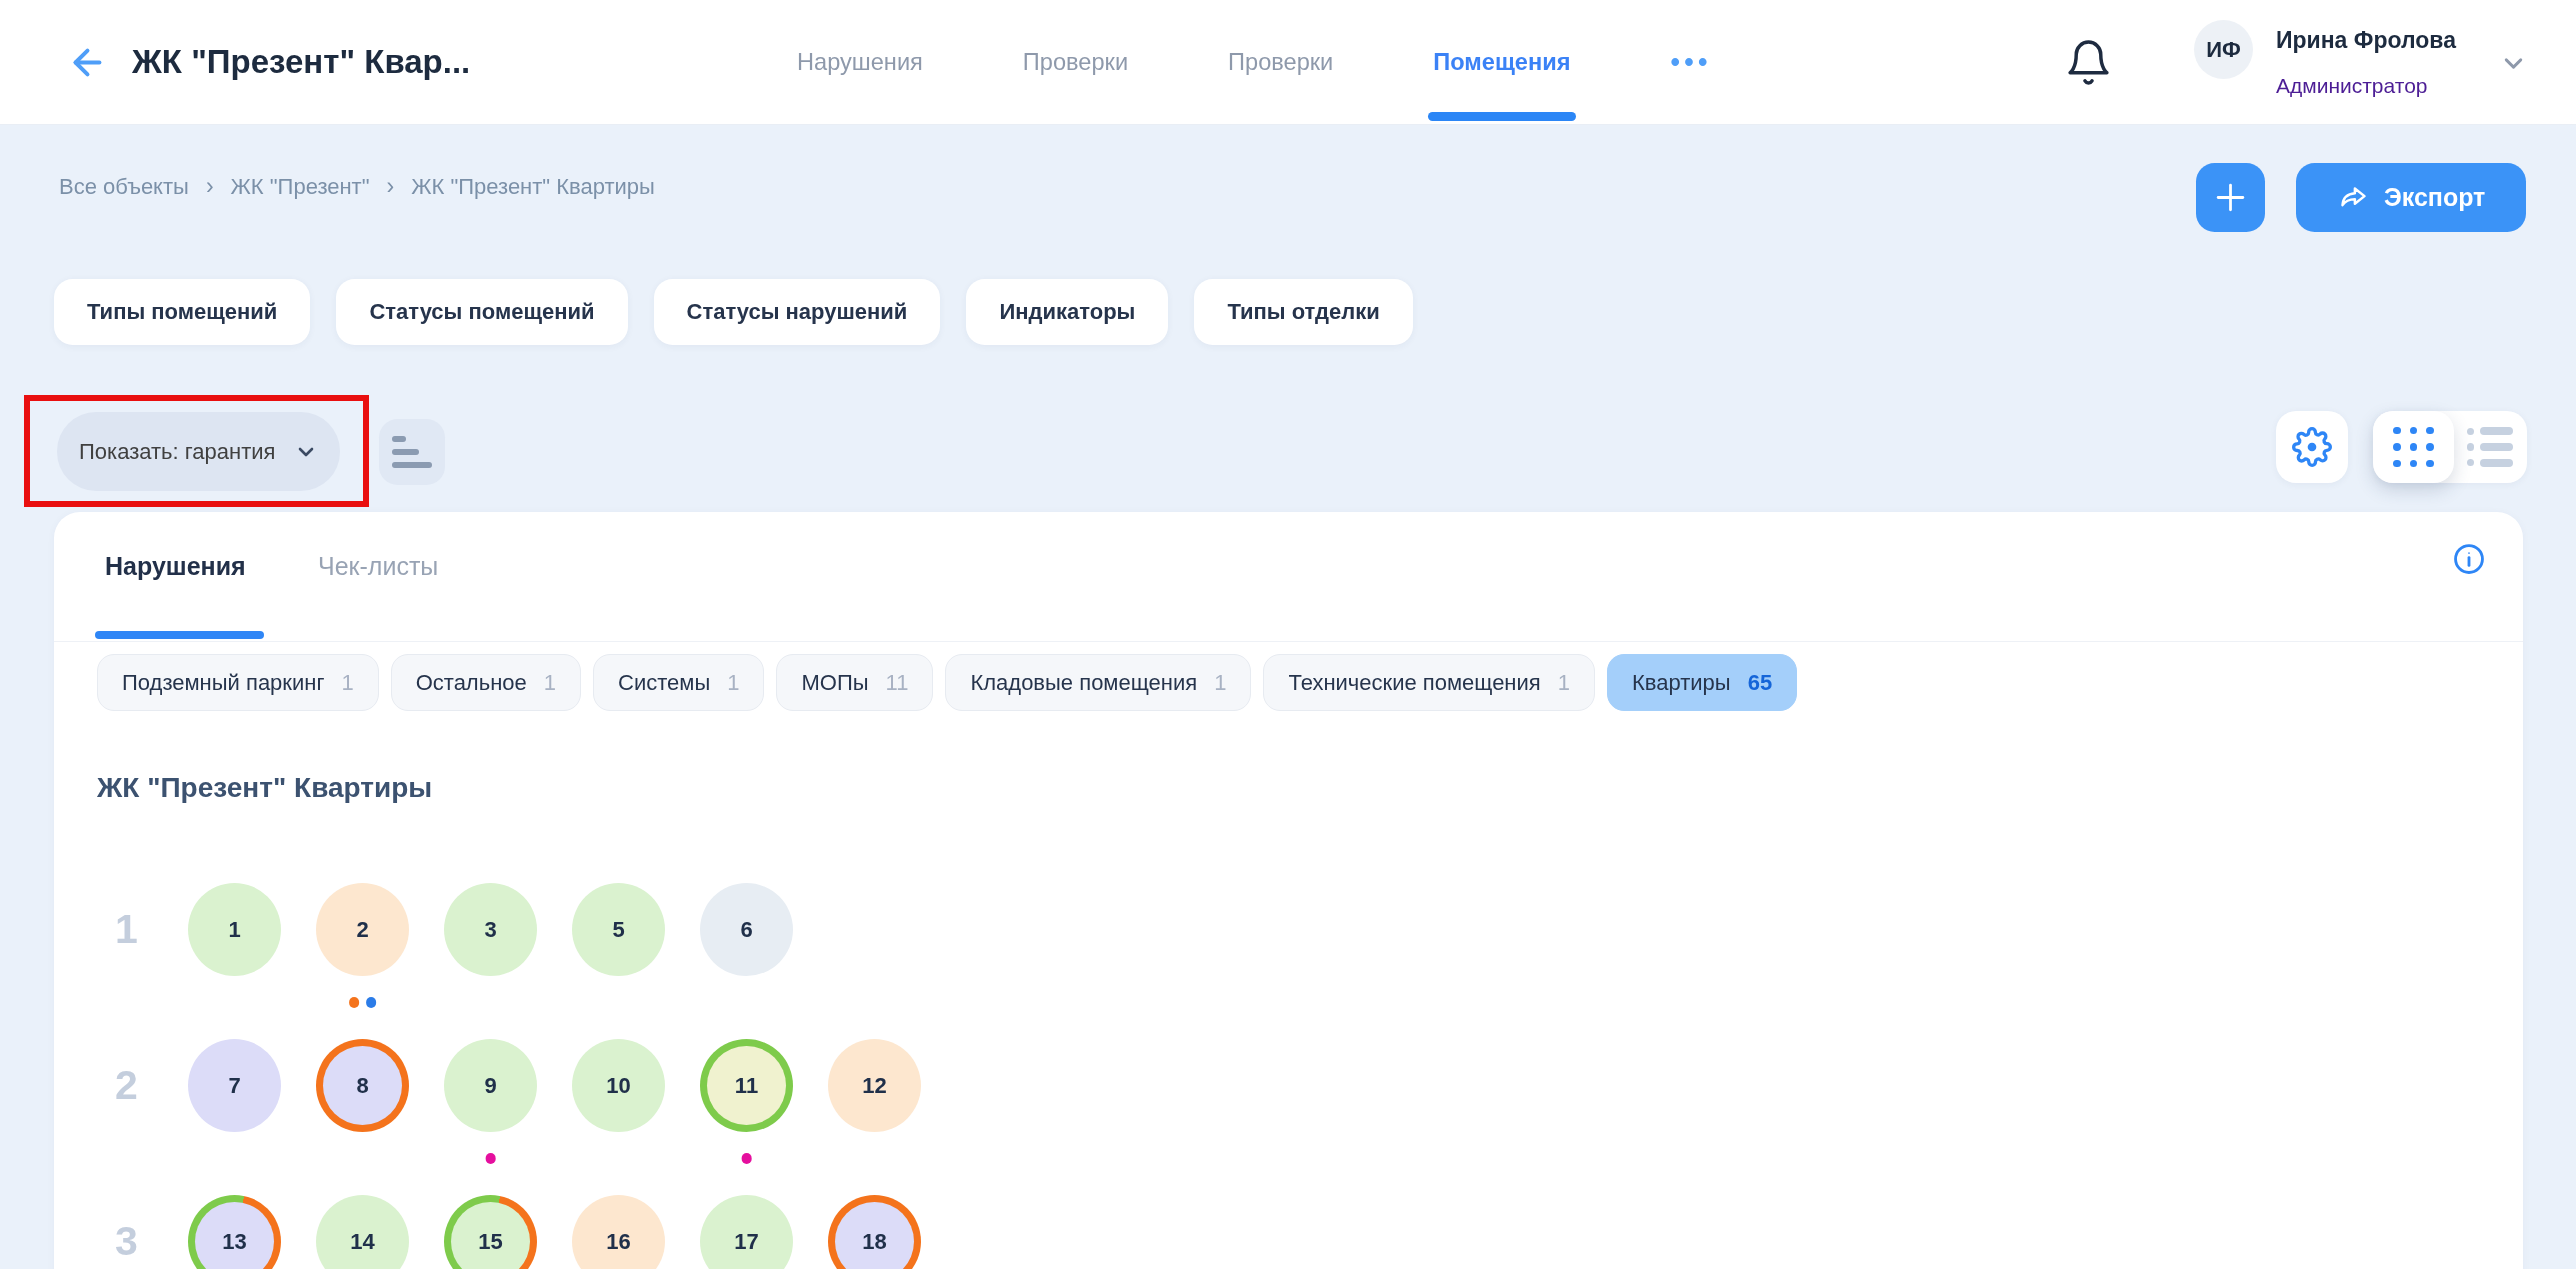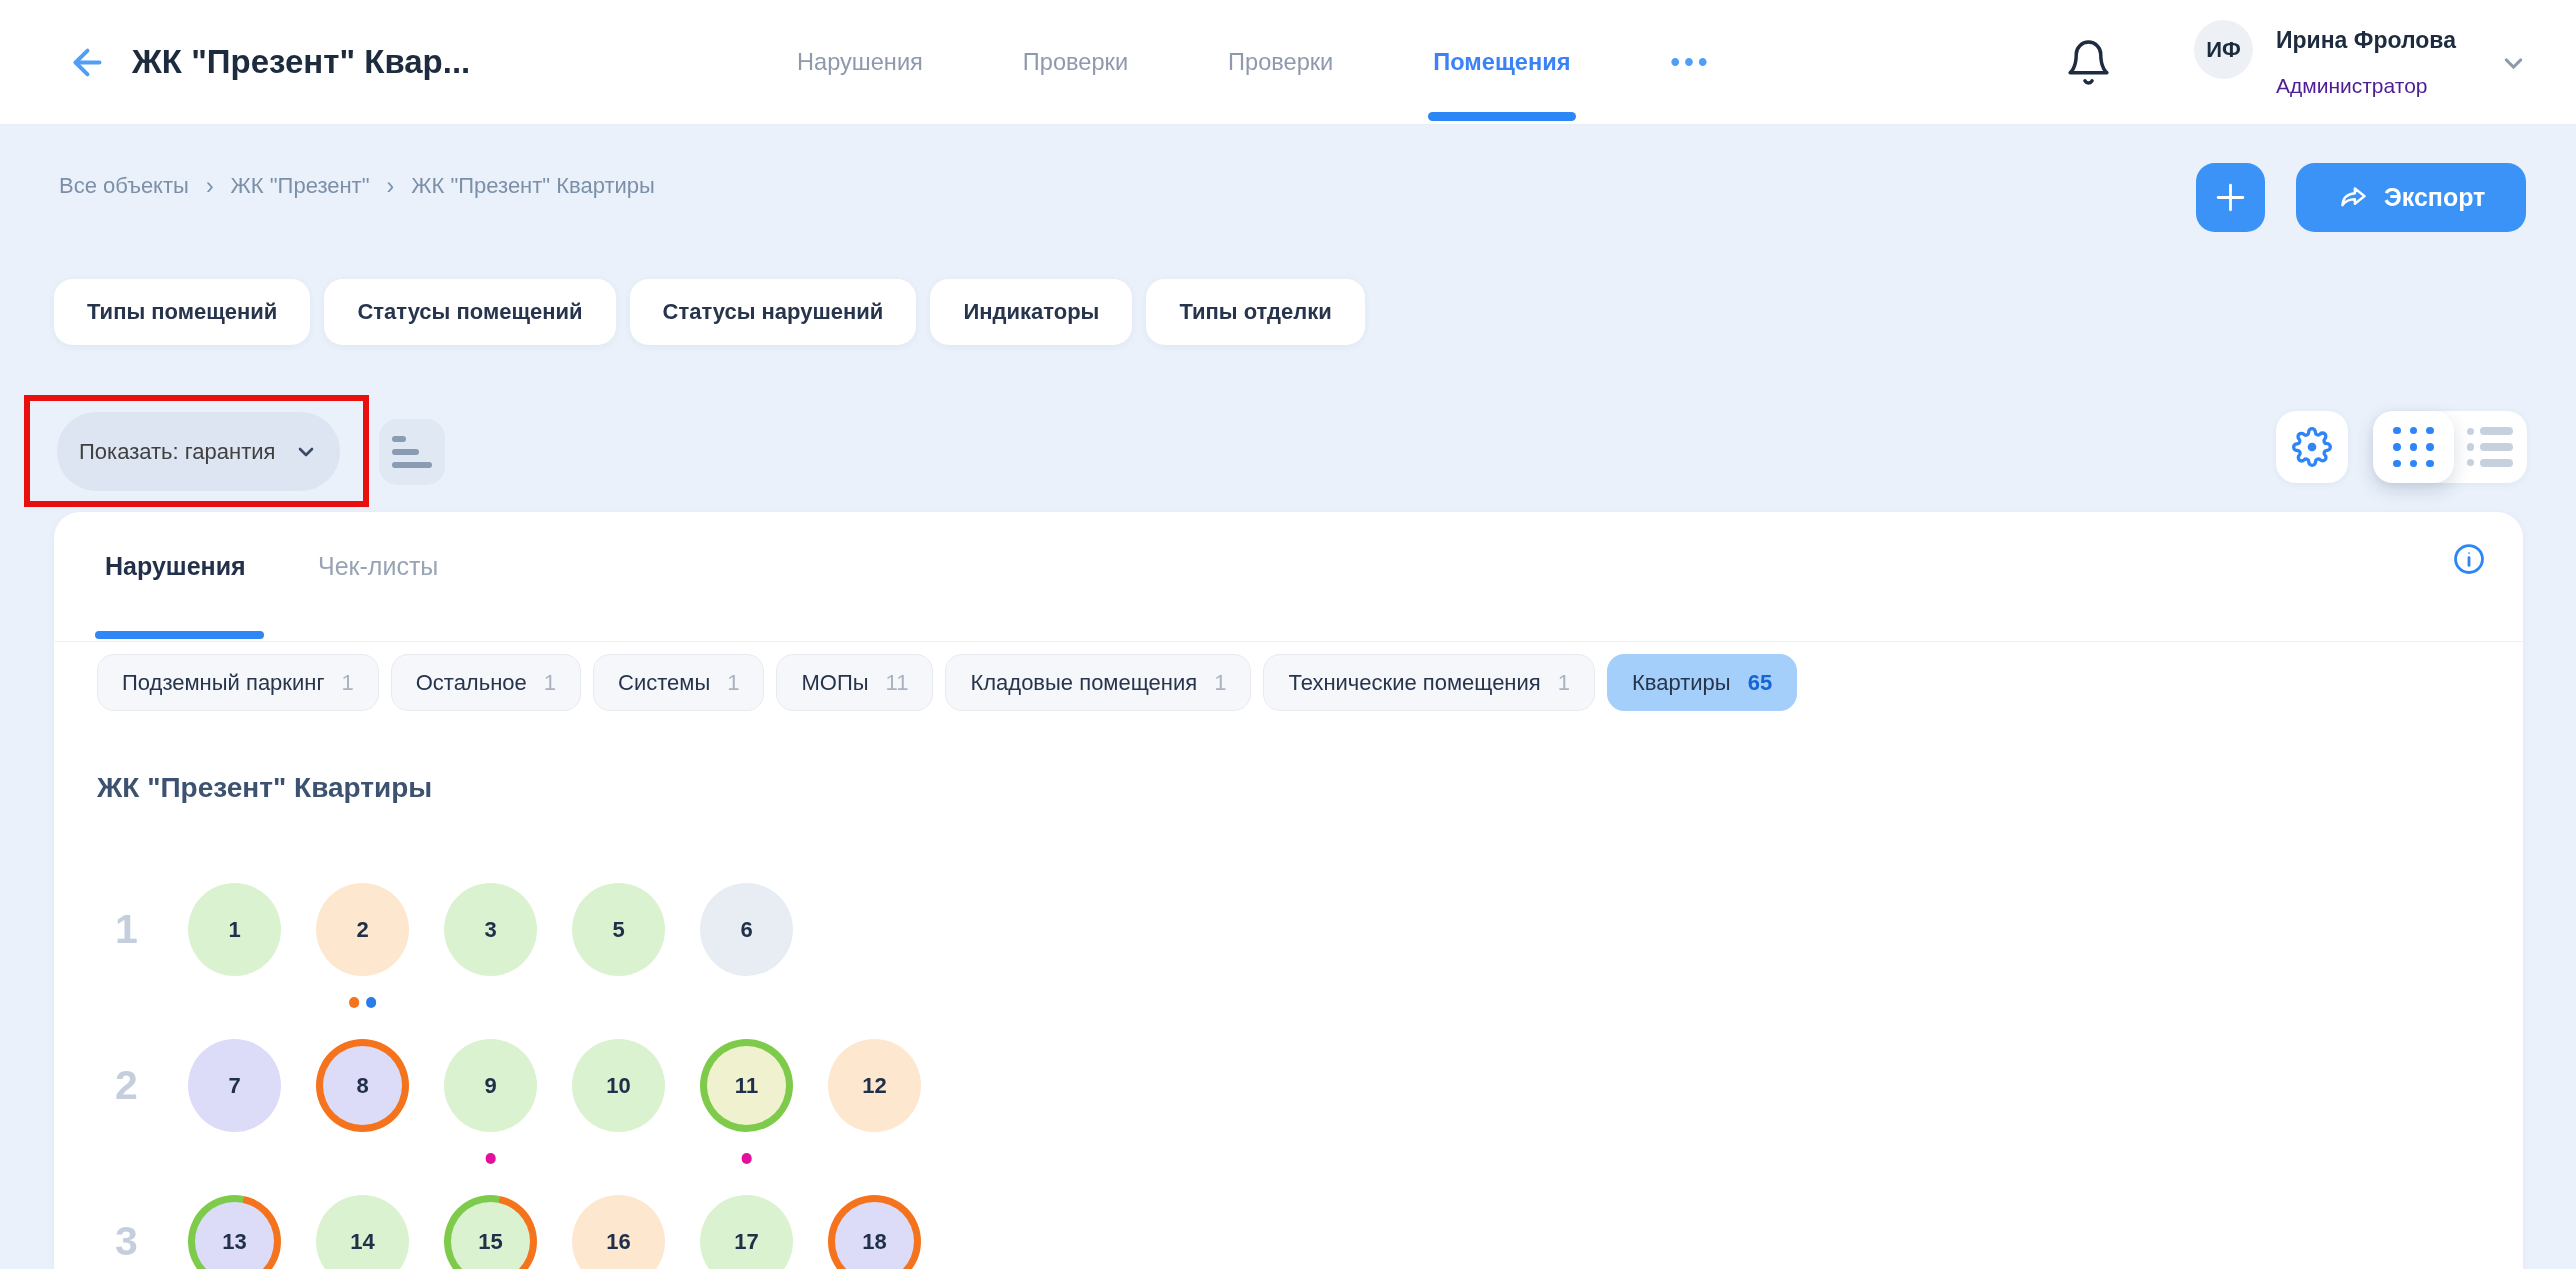--- a/index.html
+++ b/index.html
@@ -16,28 +16,28 @@
   .nav-tab.active::after { content:""; position:absolute; left:-5.7px; right:-5.7px; bottom:2.9px; height:9.3px; border-radius:5px; background:#2b86f6; }
   .nav-more { font-size:27px; color:#4f9ef8; font-weight:700; letter-spacing:4.3px; cursor:pointer; }
   .bell { position:absolute; left:2064px; top:36px; width:49px; height:53px; cursor:pointer; }
   .avatar { position:absolute; left:2194px; top:20px; width:59px; height:59px; border-radius:50%; background:#edf1f6; display:flex; align-items:center; justify-content:center; font-size:22px; font-weight:600; color:#1d2b3f; }
   .user-block { position:absolute; left:2276px; top:27px; cursor:pointer; }
   .user-name { font-size:23px; font-weight:700; color:#1d2b3f; white-space:nowrap; }
   .user-role { font-size:21px; color:#4c1d95; margin-top:20px; }
   .user-chevron { position:absolute; left:2499px; top:49px; width:29px; height:29px; cursor:pointer; }
 
   
-  .breadcrumb { position:absolute; top:173px; left:59px; display:flex; gap:17px; font-size:22px; color:#7b90a8; }
+  .breadcrumb { position:absolute; top:173px; left:59px; display:flex; gap:17px; align-items:center; font-size:22px; color:#7b90a8; }
   .crumb { cursor:pointer; white-space:nowrap; }
   .crumb-sep { font-size:23px; color:#7b90a8; }
   .btn-plus { position:absolute; left:2196px; top:163px; width:69px; height:69px; border-radius:18.6px; background:#3b93f7; display:flex; align-items:center; justify-content:center; cursor:pointer; }
   .btn-export { position:absolute; left:2296px; top:163px; width:230px; height:69px; border-radius:18.6px; background:#3b93f7; color:#fff; font-size:25px; font-weight:600; display:flex; align-items:center; justify-content:center; gap:14.3px; cursor:pointer; }
 
   
-  .filter-row { position:absolute; top:279px; left:54px; display:flex; gap:14px; }
+  .filter-row { position:absolute; top:279px; left:54px; display:flex; gap:26px; }
   .filter-chip { height:66px; padding:0 33px; background:#ffffff; border-radius:18.6px; display:flex; align-items:center; font-size:22px; font-weight:600; color:#26344c; box-shadow:0 1.4px 7.1px rgba(30,50,90,.05); cursor:pointer; white-space:nowrap; }
 
   
   .show-pill { position:absolute; left:57px; top:412px; width:283px; height:79px; border-radius:39px; background:#dde5f2; display:flex; align-items:center; justify-content:center; gap:18.6px; font-size:22px; color:#404040; cursor:pointer; }
   .sort-btn { position:absolute; left:379px; top:419px; width:66px; height:66px; border-radius:18.6px; background:#e0e8f4; display:flex; align-items:center; justify-content:center; cursor:pointer; }
   .sort-icon { display:flex; flex-direction:column; gap:6.4px; }
   .sort-icon i { display:block; height:6.4px; border-radius:2.9px; background:#8b9bb1; }
   .sort-icon i:nth-child(1){ width:14.3px; }
   .sort-icon i:nth-child(2){ width:27px; }
   .sort-icon i:nth-child(3){ width:40px; }

